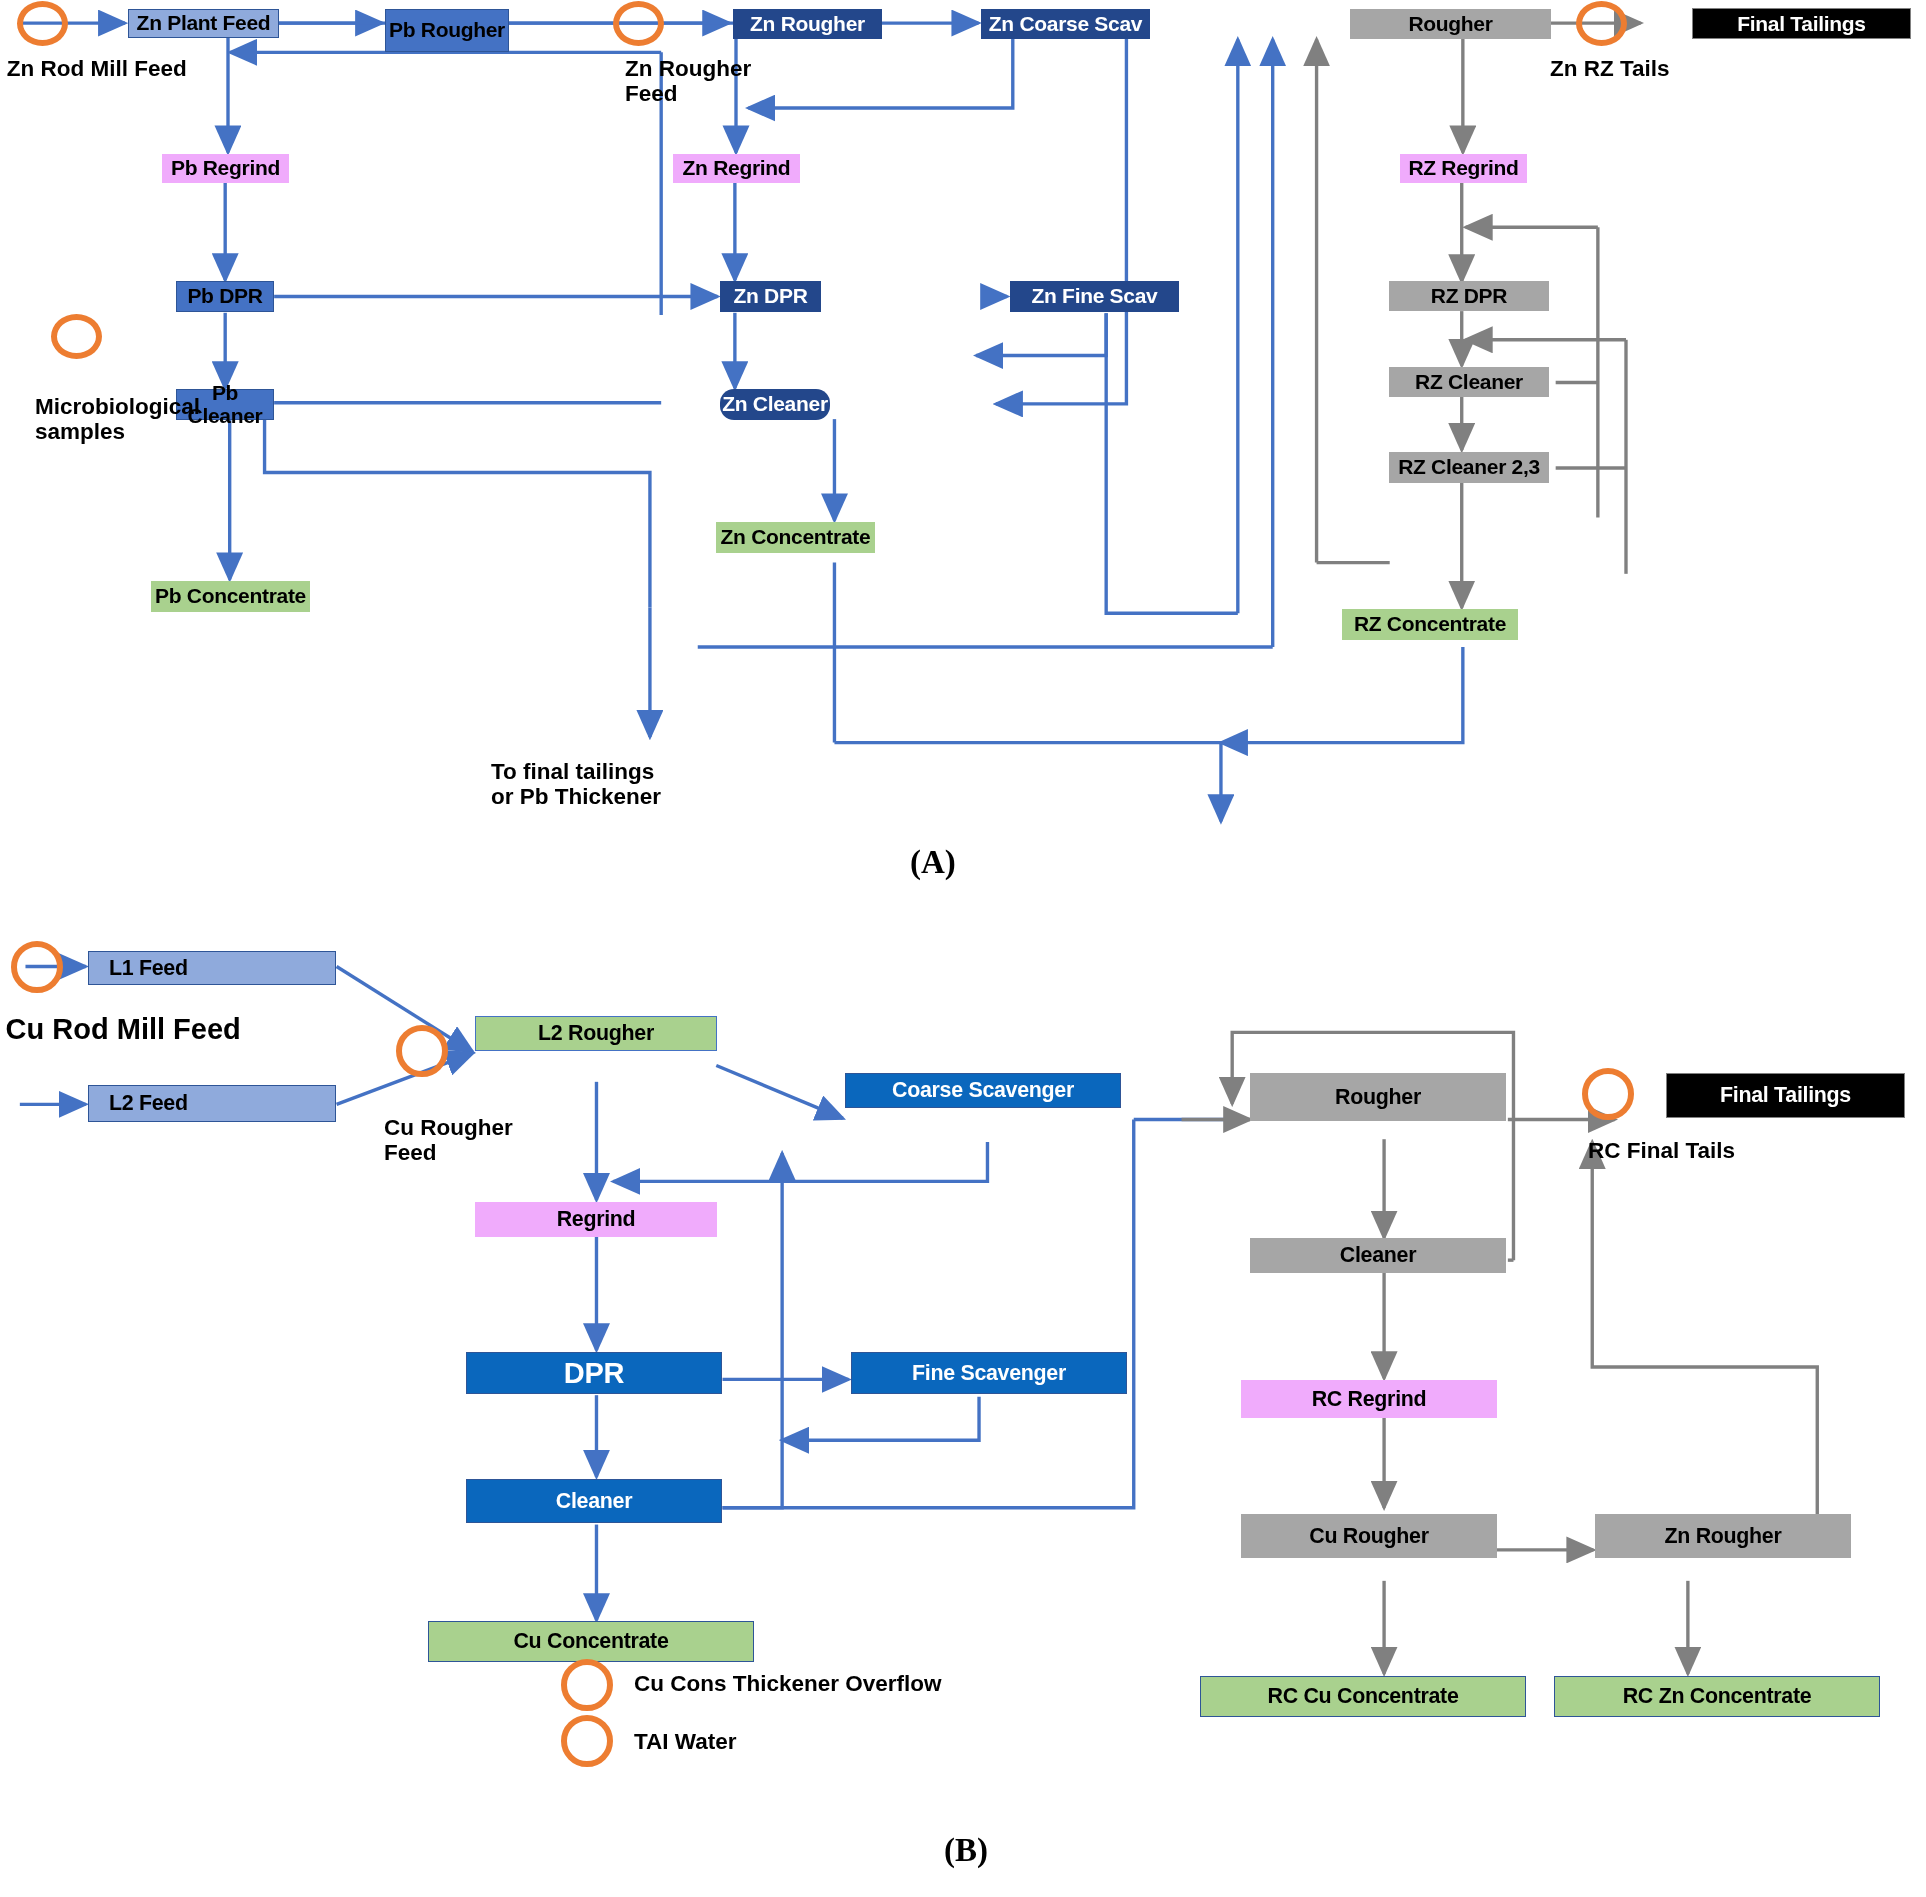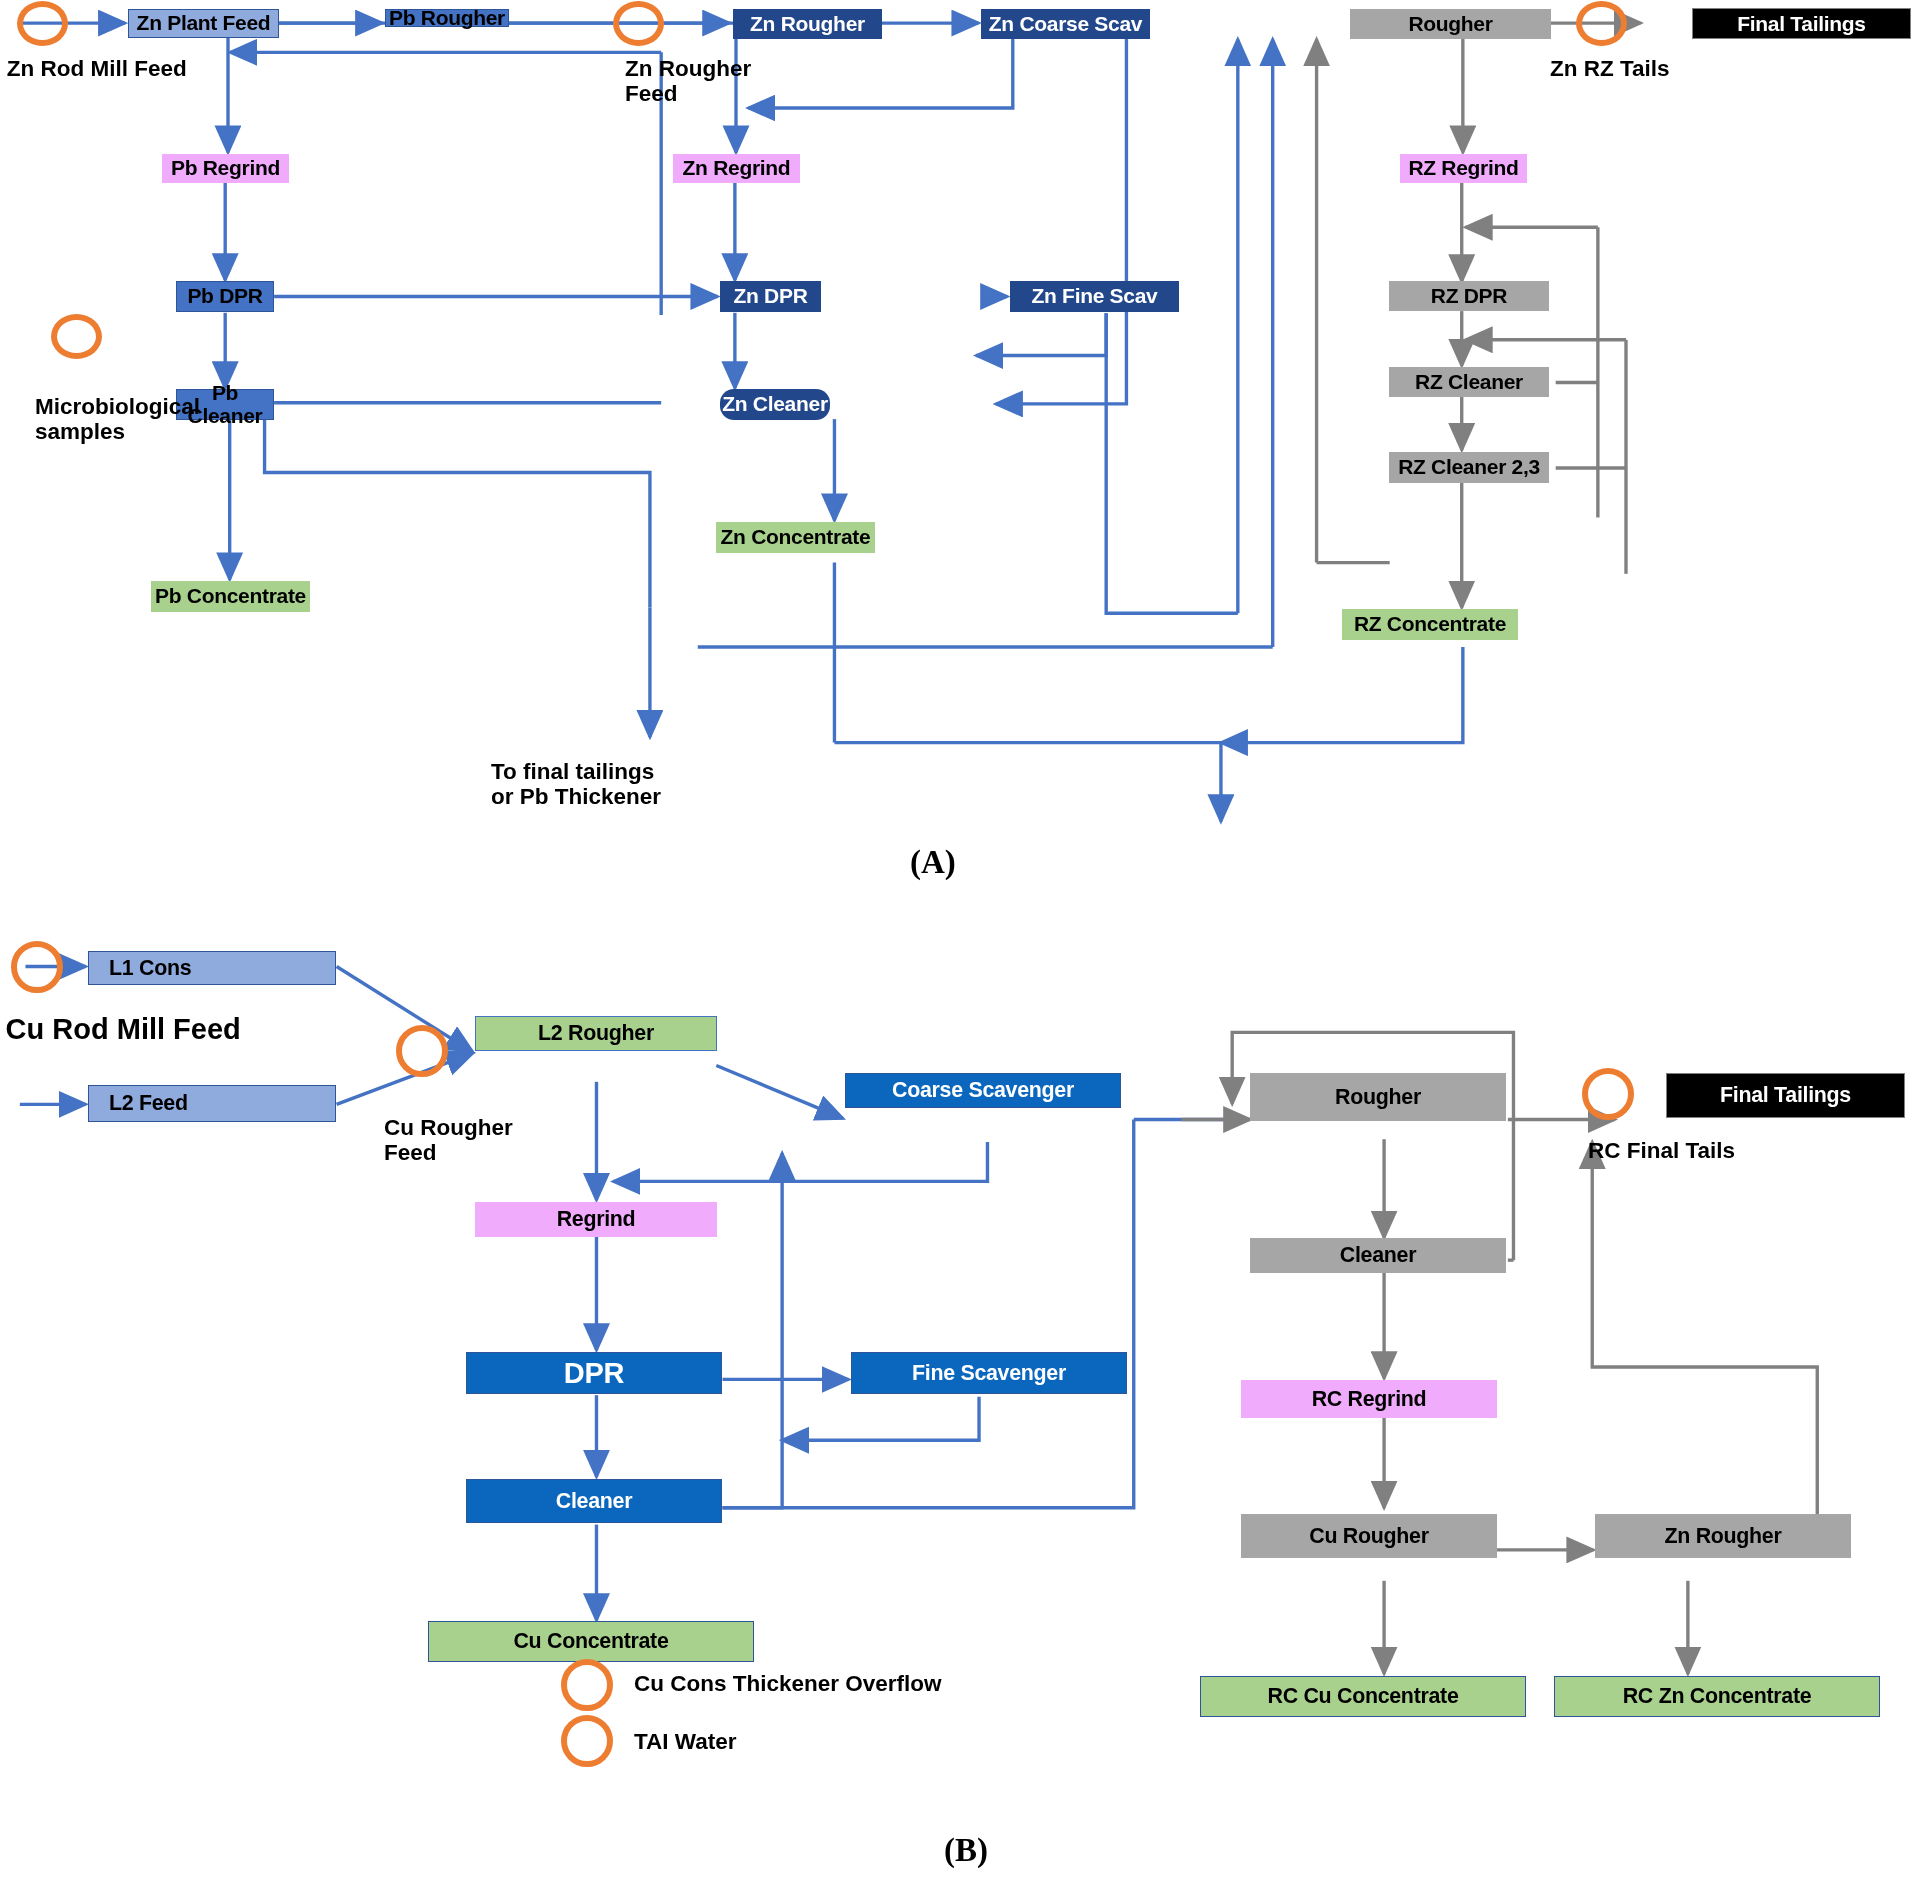--- a/index.html
+++ b/index.html
@@ -183,21 +183,21 @@
       <path d="M2460,2810 L2460,2975" marker-end="url(#agR)"></path>
 
       <path d="M3000,2810 L3000,2975" marker-end="url(#agR)"></path>
 
       <path d="M3150,2755 L3230,2755 L3230,2430 L2830,2430 L2830,2030" marker-end="url(#agR)"></path>
     </g>
   </svg>
 
   <div class="node n-lightblue" style="left:128px;top:9px;width:151px;height:29px;font-size:21px;">Zn Plant Feed</div>
 
-  <div class="node n-midblue" style="left:385px;top:9px;width:124px;height:18px;font-size:21px;">Pb Rougher</div>
+  <div class="node n-midblue" style="left:385px;top:9px;width:124px;height:43px;font-size:21px;">Pb Rougher</div>
 
   <div class="node n-darkblue" style="left:733px;top:9px;width:149px;height:30px;font-size:21px;">Zn Rougher</div>
 
   <div class="node n-darkblue" style="left:981px;top:9px;width:169px;height:30px;font-size:21px;">Zn Coarse Scav</div>
 
   <div class="node n-grey" style="left:1350px;top:9px;width:201px;height:30px;font-size:21px;">Rougher</div>
 
   <div class="node n-black" style="left:1644px;top:7.9px;width:219px;height:31.5px;font-size:21px;">Final Tailings</div>
 
   <div class="node n-yellow" style="left:162px;top:154px;width:127px;height:29px;font-size:21px;">Pb Regrind</div>
@@ -241,21 +241,21 @@
   <div class="txt" style="left:1550px;top:56px;font-size:22.5px;text-align:right;">Zn RZ Tails</div>
 
   <div class="txt" style="left:35px;top:394px;font-size:22.5px;">Microbiological
 samples</div>
 
   <div class="txt" style="left:491px;top:759px;font-size:22.5px;">To final tailings
 or Pb Thickener</div>
 
   <div class="panel-label" style="left:910px;top:844px;font-size:33px;">(A)</div>
 
-  <div class="node n-lightblue" style="left:88px;top:951px;width:248px;height:34px;font-size:21.4px;justify-content:flex-start;padding-left:20px;">L1 Cons</div>
+  <div class="node n-lightblue" style="left:88px;top:951px;width:248px;height:34px;font-size:21.4px;justify-content:flex-start;padding-left:20px;">L1 Feed</div>
 
   <div class="node n-lightblue" style="left:88px;top:1085px;width:248px;height:37px;font-size:21.4px;justify-content:flex-start;padding-left:20px;">L2 Feed</div>
 
   <div class="node n-green" style="left:475px;top:1016px;width:242px;height:35px;font-size:21.4px;">L2 Rougher</div>
 
   <div class="node n-vividblue" style="left:845px;top:1073px;width:276px;height:35px;font-size:21.4px;">Coarse Scavenger</div>
 
   <div class="node n-grey" style="left:1250px;top:1073px;width:256px;height:48px;font-size:21.4px;">Rougher</div>
 
   <div class="node n-black" style="left:1618px;top:1073px;width:239px;height:45px;font-size:21.4px;">Final Tailings</div>

